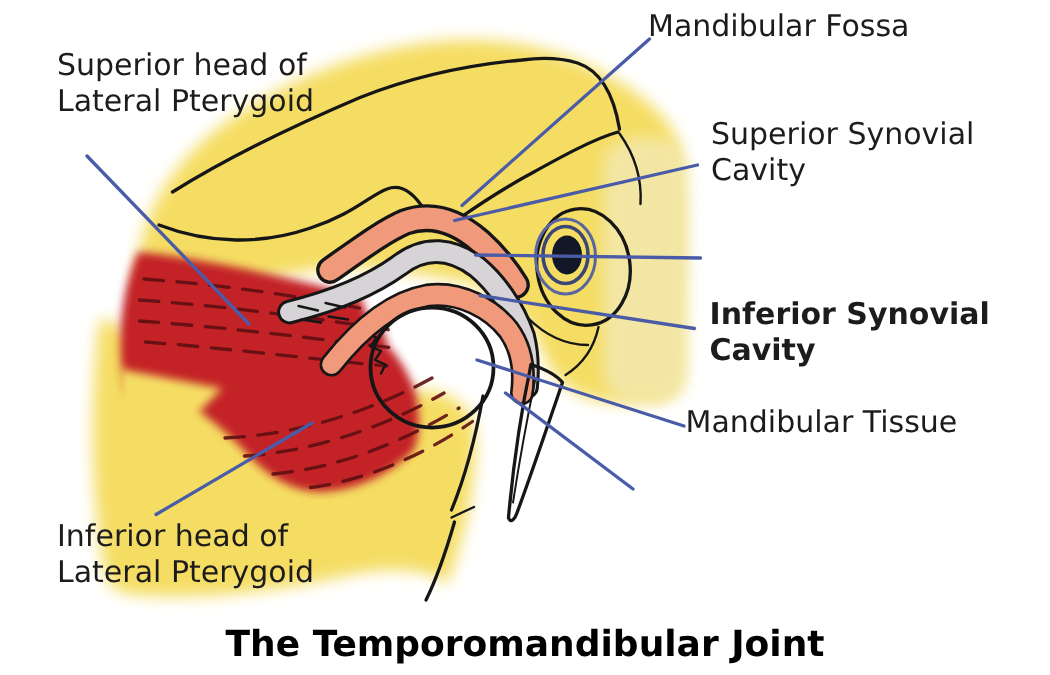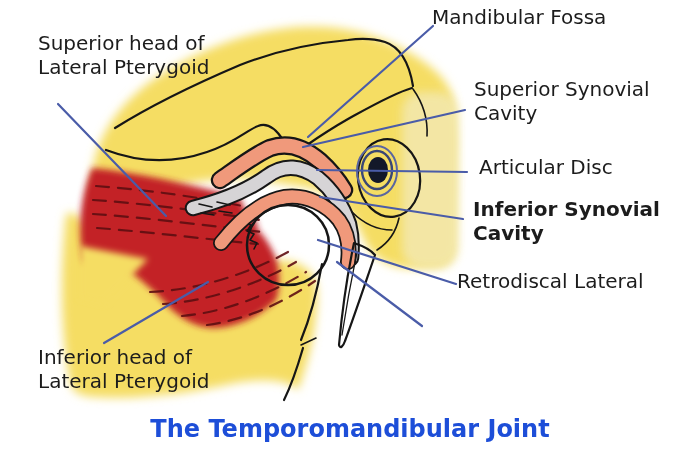--- a/index.html
+++ b/index.html
@@ -27,21 +27,21 @@
   #lbl-sup-head{left:38px;top:32px;}
   #lbl-mand-fossa{left:432px;top:6px;}
   #lbl-sup-syn{left:474px;top:78px;}
   #lbl-art-disc{left:479px;top:156px;}
   #lbl-inf-syn{left:473px;top:198px;font-weight:bold;}
   #lbl-retro{left:457px;top:270px;}
   #lbl-condyle{left:429px;top:311px;}
   #lbl-inf-head{left:38px;top:346px;}
   #fig-title{
     position:absolute;left:0;right:0;top:415px;text-align:center;
-    font-size:24px;font-weight:bold;color:#1d4ed8;
+    font-size:24px;font-weight:bold;color:#000000;
     font-family:"DejaVu Sans","Liberation Sans",sans-serif;
   }
 </style>
 </head>
 <body>
 
 <div id="stage">
 
   <svg width="700" height="450" viewBox="0 0 700 450">
     <defs>
@@ -141,21 +141,20 @@
       <line class="leader" x1="422" y1="326" x2="337" y2="262"></line>
       <line class="leader" x1="104" y1="343" x2="208" y2="282"></line>
     </g>
   </svg>
 
   <div class="lbl" id="lbl-sup-head">Superior head of
 Lateral Pterygoid</div>
   <div class="lbl" id="lbl-mand-fossa">Mandibular Fossa</div>
   <div class="lbl" id="lbl-sup-syn">Superior Synovial
 Cavity</div>
-  <div class="lbl" id="lbl-art-disc">Articular Disc</div>
   <div class="lbl" id="lbl-inf-syn">Inferior Synovial
 Cavity</div>
-  <div class="lbl" id="lbl-retro">Retrodiscal Lateral</div>
+  <div class="lbl" id="lbl-retro">Mandibular Tissue</div>
   <div class="lbl" id="lbl-inf-head">Inferior head of
 Lateral Pterygoid</div>
 
   <div id="fig-title">The Temporomandibular Joint</div>
 </div>
 
 </body></html>

